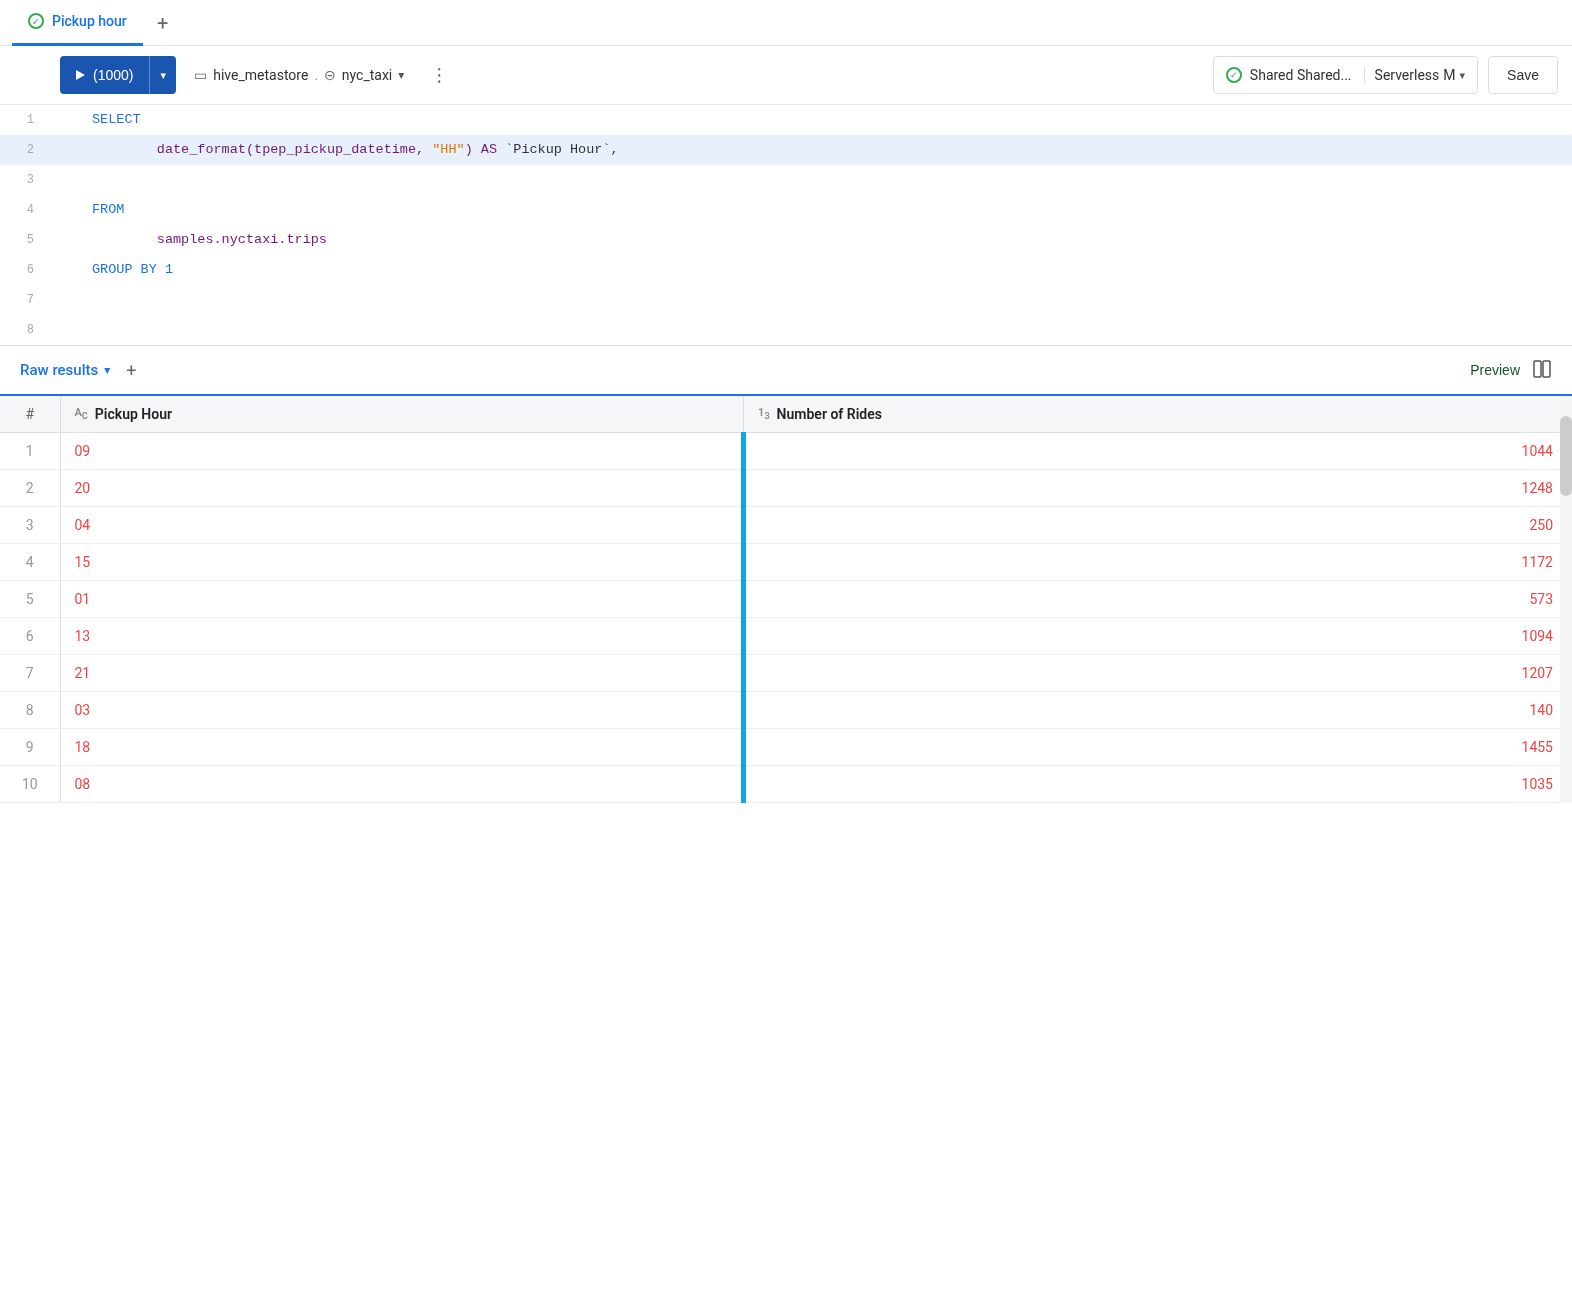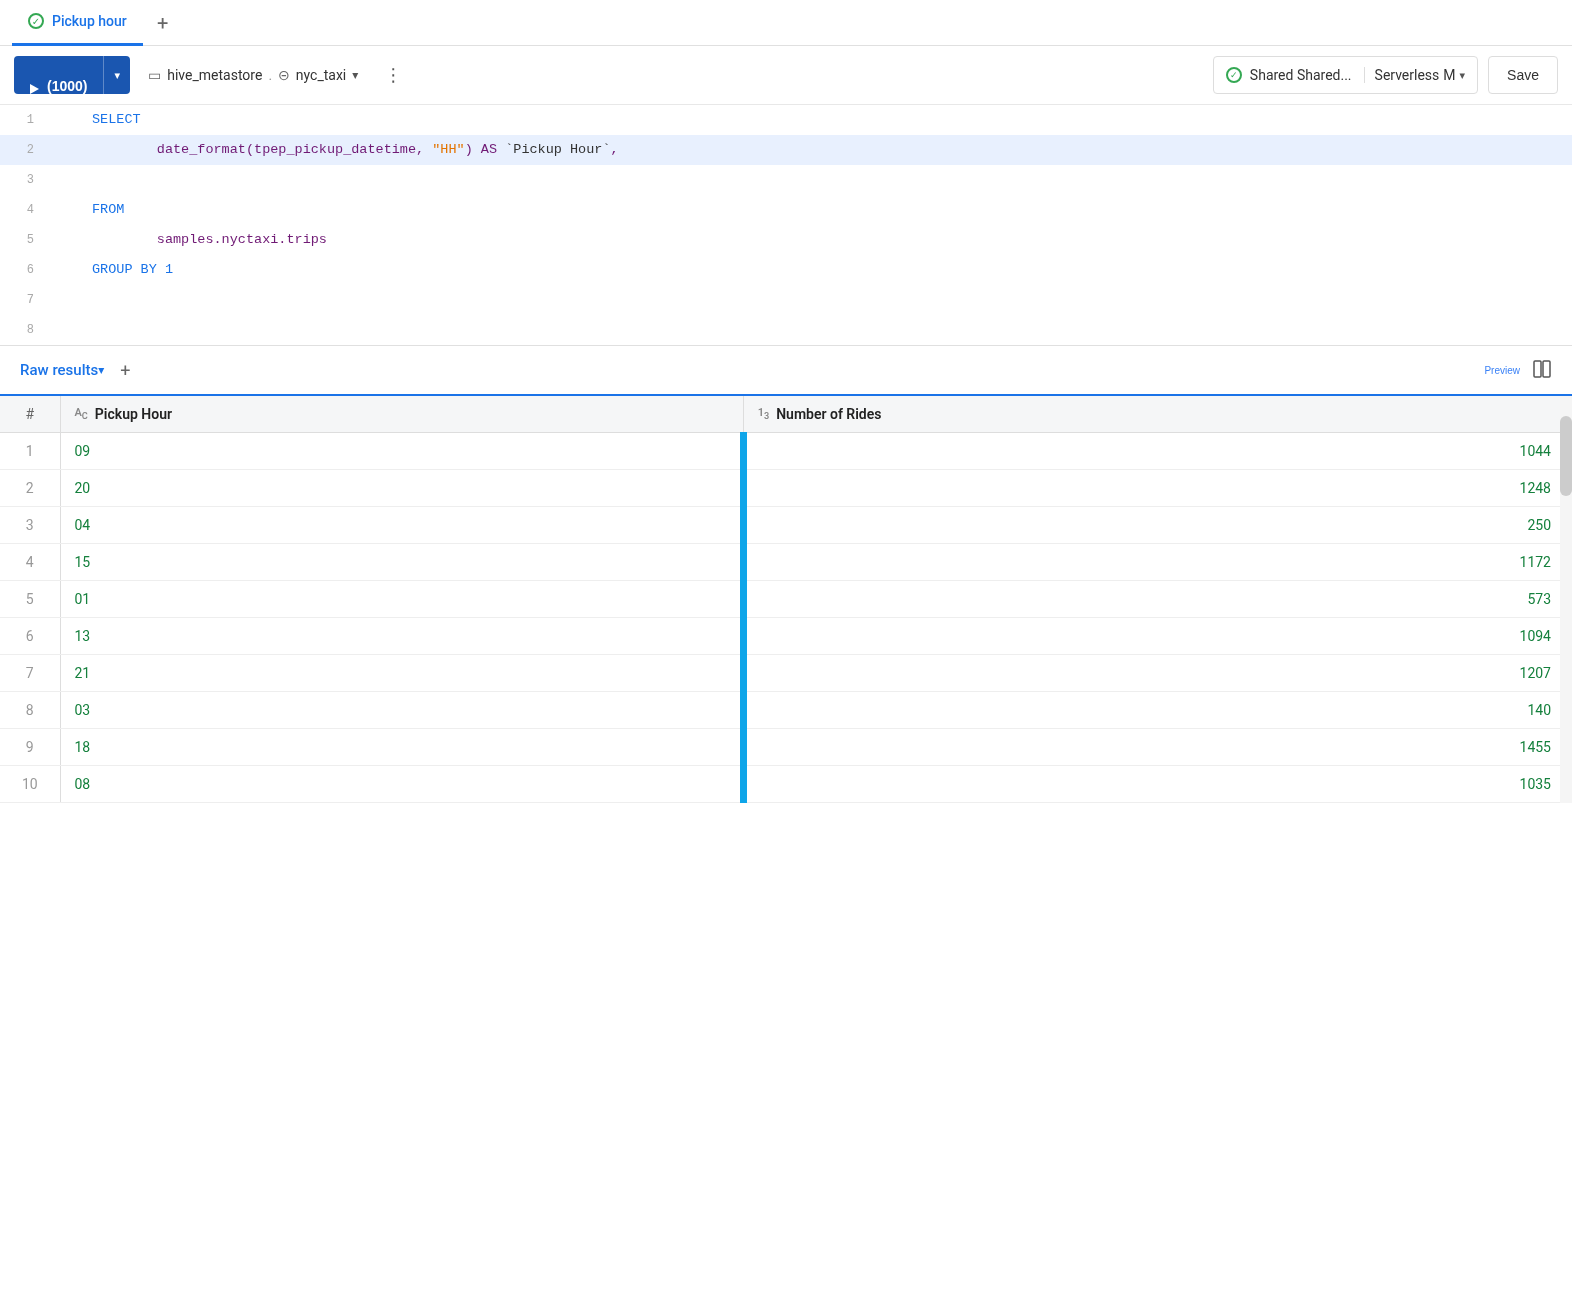--- a/index.html
+++ b/index.html
@@ -64,30 +64,31 @@
       border-bottom: 1px solid #e8e8e8;
       background: #fff;
     }
     .run-btn-group {
       display: flex;
       align-items: stretch;
       height: 38px;
     }
     .run-btn-main {
       display: flex;
-      align-items: flex-end;
+      align-items: center;
       gap: 8px;
       background: #1a56b0;
       color: #fff;
       border: none;
       padding: 0 16px;
       font-size: 14px;
-      font-weight: 700;
+      font-weight: 400;
       cursor: pointer;
       border-radius: 4px 0 0 4px;
+      margin-left: 46px;
     }
     .run-btn-main .play-icon {
       width: 0;
       height: 0;
       border-style: solid;
       border-width: 5px 0 5px 9px;
       border-color: transparent transparent transparent #fff;
     }
     .run-btn-dropdown {
       background: #1a56b0;
@@ -211,40 +212,41 @@
       display: flex;
       align-items: center;
       padding: 0 16px;
       height: 50px;
       border-bottom: 2px solid #1a73e8;
       background: #fff;
     }
     .raw-results-tab {
       display: flex;
       align-items: center;
+      gap: 6px;
       font-size: 15px;
       font-weight: 500;
       color: #1a73e8;
       border-bottom: 2px solid #1a73e8;
       margin-bottom: -2px;
       padding: 0 4px;
       height: 50px;
     }
     .results-add {
       margin-left: 12px;
       font-size: 18px;
       color: #666;
       cursor: pointer;
     }
     .preview-btn {
       margin-left: auto;
       background: none;
       border: none;
-      font-size: 10px;
-      color: #3b82f6;
+      font-size: 14px;
+      color: #14532d;
       cursor: pointer;
       padding: 0 8px;
     }
     .layout-btn {
       background: none;
       border: none;
       cursor: pointer;
       padding: 4px;
       color: #555;
     }
@@ -277,22 +279,22 @@
       font-weight: 400;
     }
     .data-table th .col-type-icon {
       font-size: 11px;
       color: #888;
       margin-right: 4px;
     }
     .data-table td {
       padding: 10px 14px;
       border-bottom: 1px solid #eee;
-      border-right: 7px solid #0ea5e9;
-      color: #15803d;
+      border-right: 5px solid #0ea5e9;
+      color: #ef4444;
     }
     .data-table td.row-num {
       text-align: center;
       color: #999;
       width: 60px;
       border-right: 1px solid #ddd;
     }
     .data-table td.num-value {
       text-align: right;
     }

